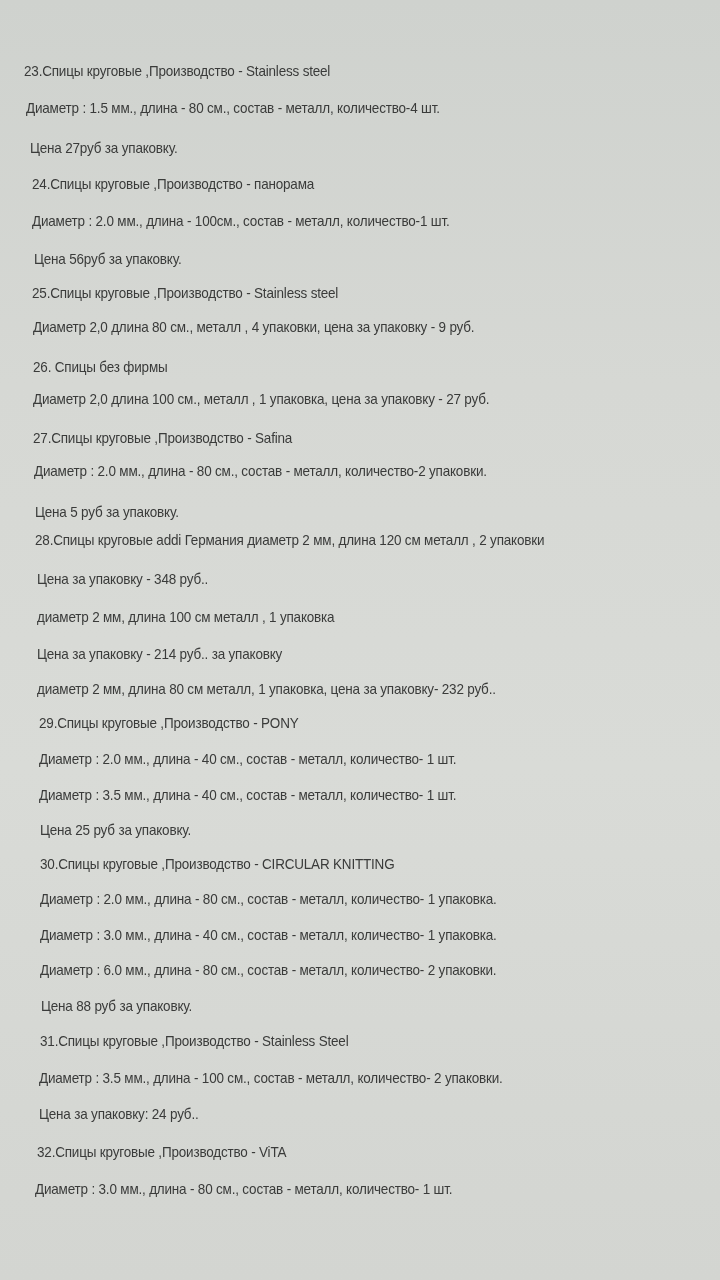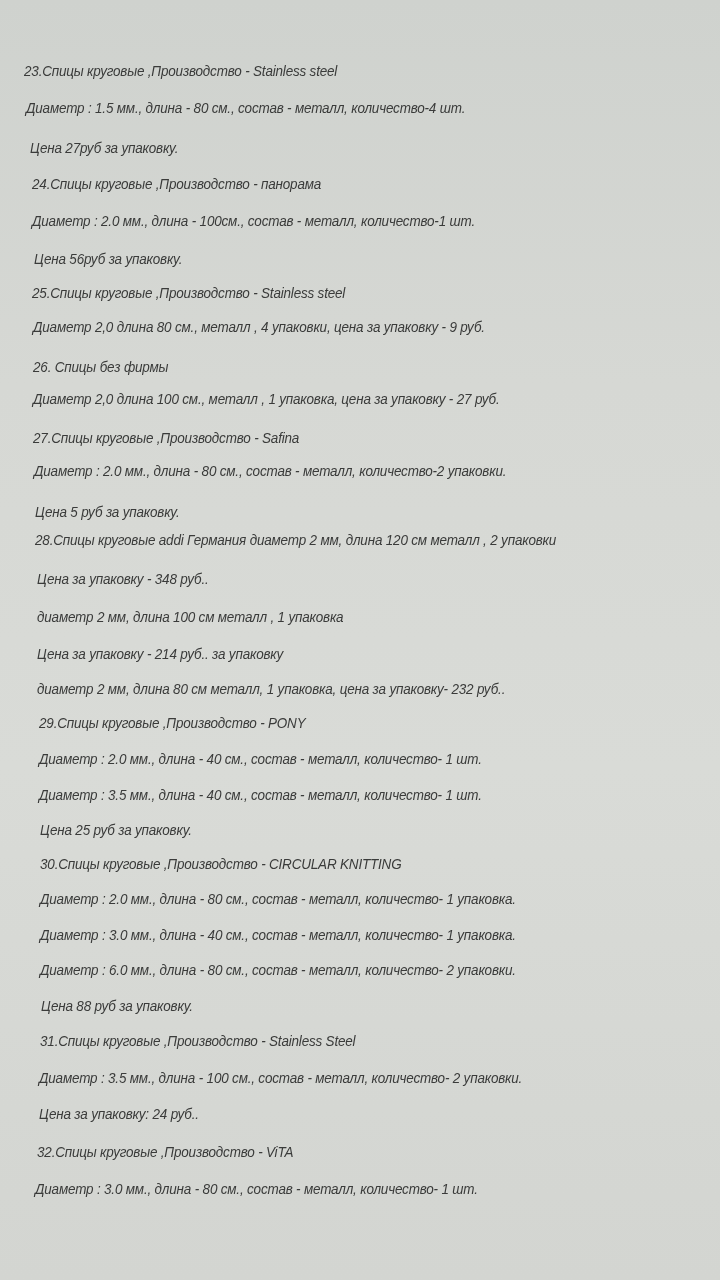--- a/index.html
+++ b/index.html
@@ -11,21 +11,21 @@
       height: 1280px;
       overflow: hidden;
       background: linear-gradient(180deg, #cfd2ce 0%, #d6d8d4 30%, #d9dbd7 60%, #d3d5d1 100%);
       font-family: "Liberation Sans", sans-serif;
       color: #3a3b3a;
       position: relative;
     }
     .page {
       position: absolute;
       left: 0; top: 0;
-      width: 720px; height: 1280px; font-style: italic;
+      width: 720px; height: 1280px;
     }
     .line {
       position: absolute;
       white-space: nowrap;
       font-size: 14.5px;
       letter-spacing: -0.2px;
       transform: scaleX(0.93);
       transform-origin: left center;
       line-height: 18px;
     }

